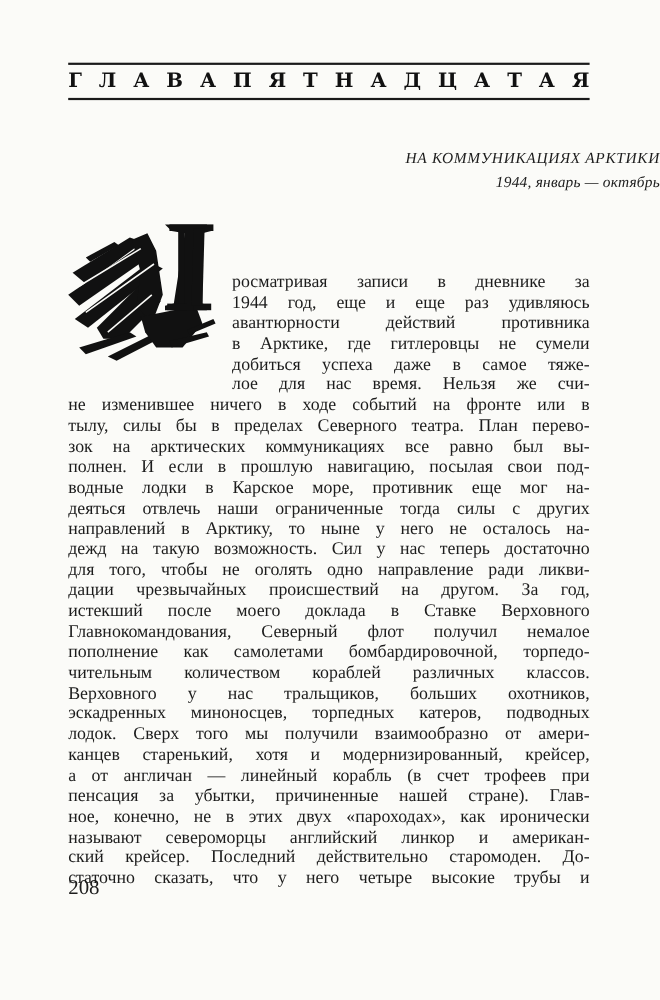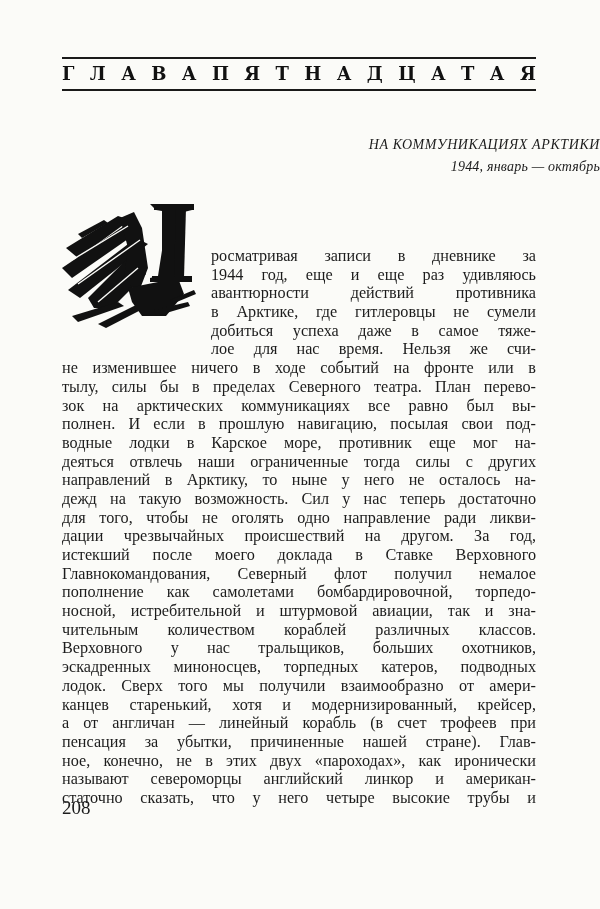--- a/index.html
+++ b/index.html
@@ -108,26 +108,26 @@
     <span class="line">полнен. И если в прошлую навигацию, посылая свои под-</span>
     <span class="line">водные лодки в Карское море, противник еще мог на-</span>
     <span class="line">деяться отвлечь наши ограниченные тогда силы с других</span>
     <span class="line">направлений в Арктику, то ныне у него не осталось на-</span>
     <span class="line">дежд на такую возможность. Сил у нас теперь достаточно</span>
     <span class="line">для того, чтобы не оголять одно направление ради ликви-</span>
     <span class="line">дации чрезвычайных происшествий на другом. За год,</span>
     <span class="line">истекший после моего доклада в Ставке Верховного</span>
     <span class="line">Главнокомандования, Северный флот получил немалое</span>
     <span class="line">пополнение как самолетами бомбардировочной, торпедо-</span>
-    <span class="line">носной, истребительной и штурмовой авиации, так и зна-</span>
     <span class="line">чительным количеством кораблей различных классов.</span>
     <span class="line">Верховного у нас тральщиков, больших охотников,</span>
     <span class="line">эскадренных миноносцев, торпедных катеров, подводных</span>
     <span class="line">лодок. Сверх того мы получили взаимообразно от амери-</span>
     <span class="line">канцев старенький, хотя и модернизированный, крейсер,</span>
     <span class="line">а от англичан — линейный корабль (в счет трофеев при</span>
     <span class="line">пенсация за убытки, причиненные нашей стране). Глав-</span>
     <span class="line">ное, конечно, не в этих двух «пароходах», как иронически</span>
     <span class="line">называют североморцы английский линкор и американ-</span>
+    <span class="line">ский крейсер. Последний действительно старомоден. До-</span>
     <span class="line">статочно сказать, что у него четыре высокие трубы и</span>
   </div>
 
 <div class="pagenum">208</div>
 
 </body></html>

